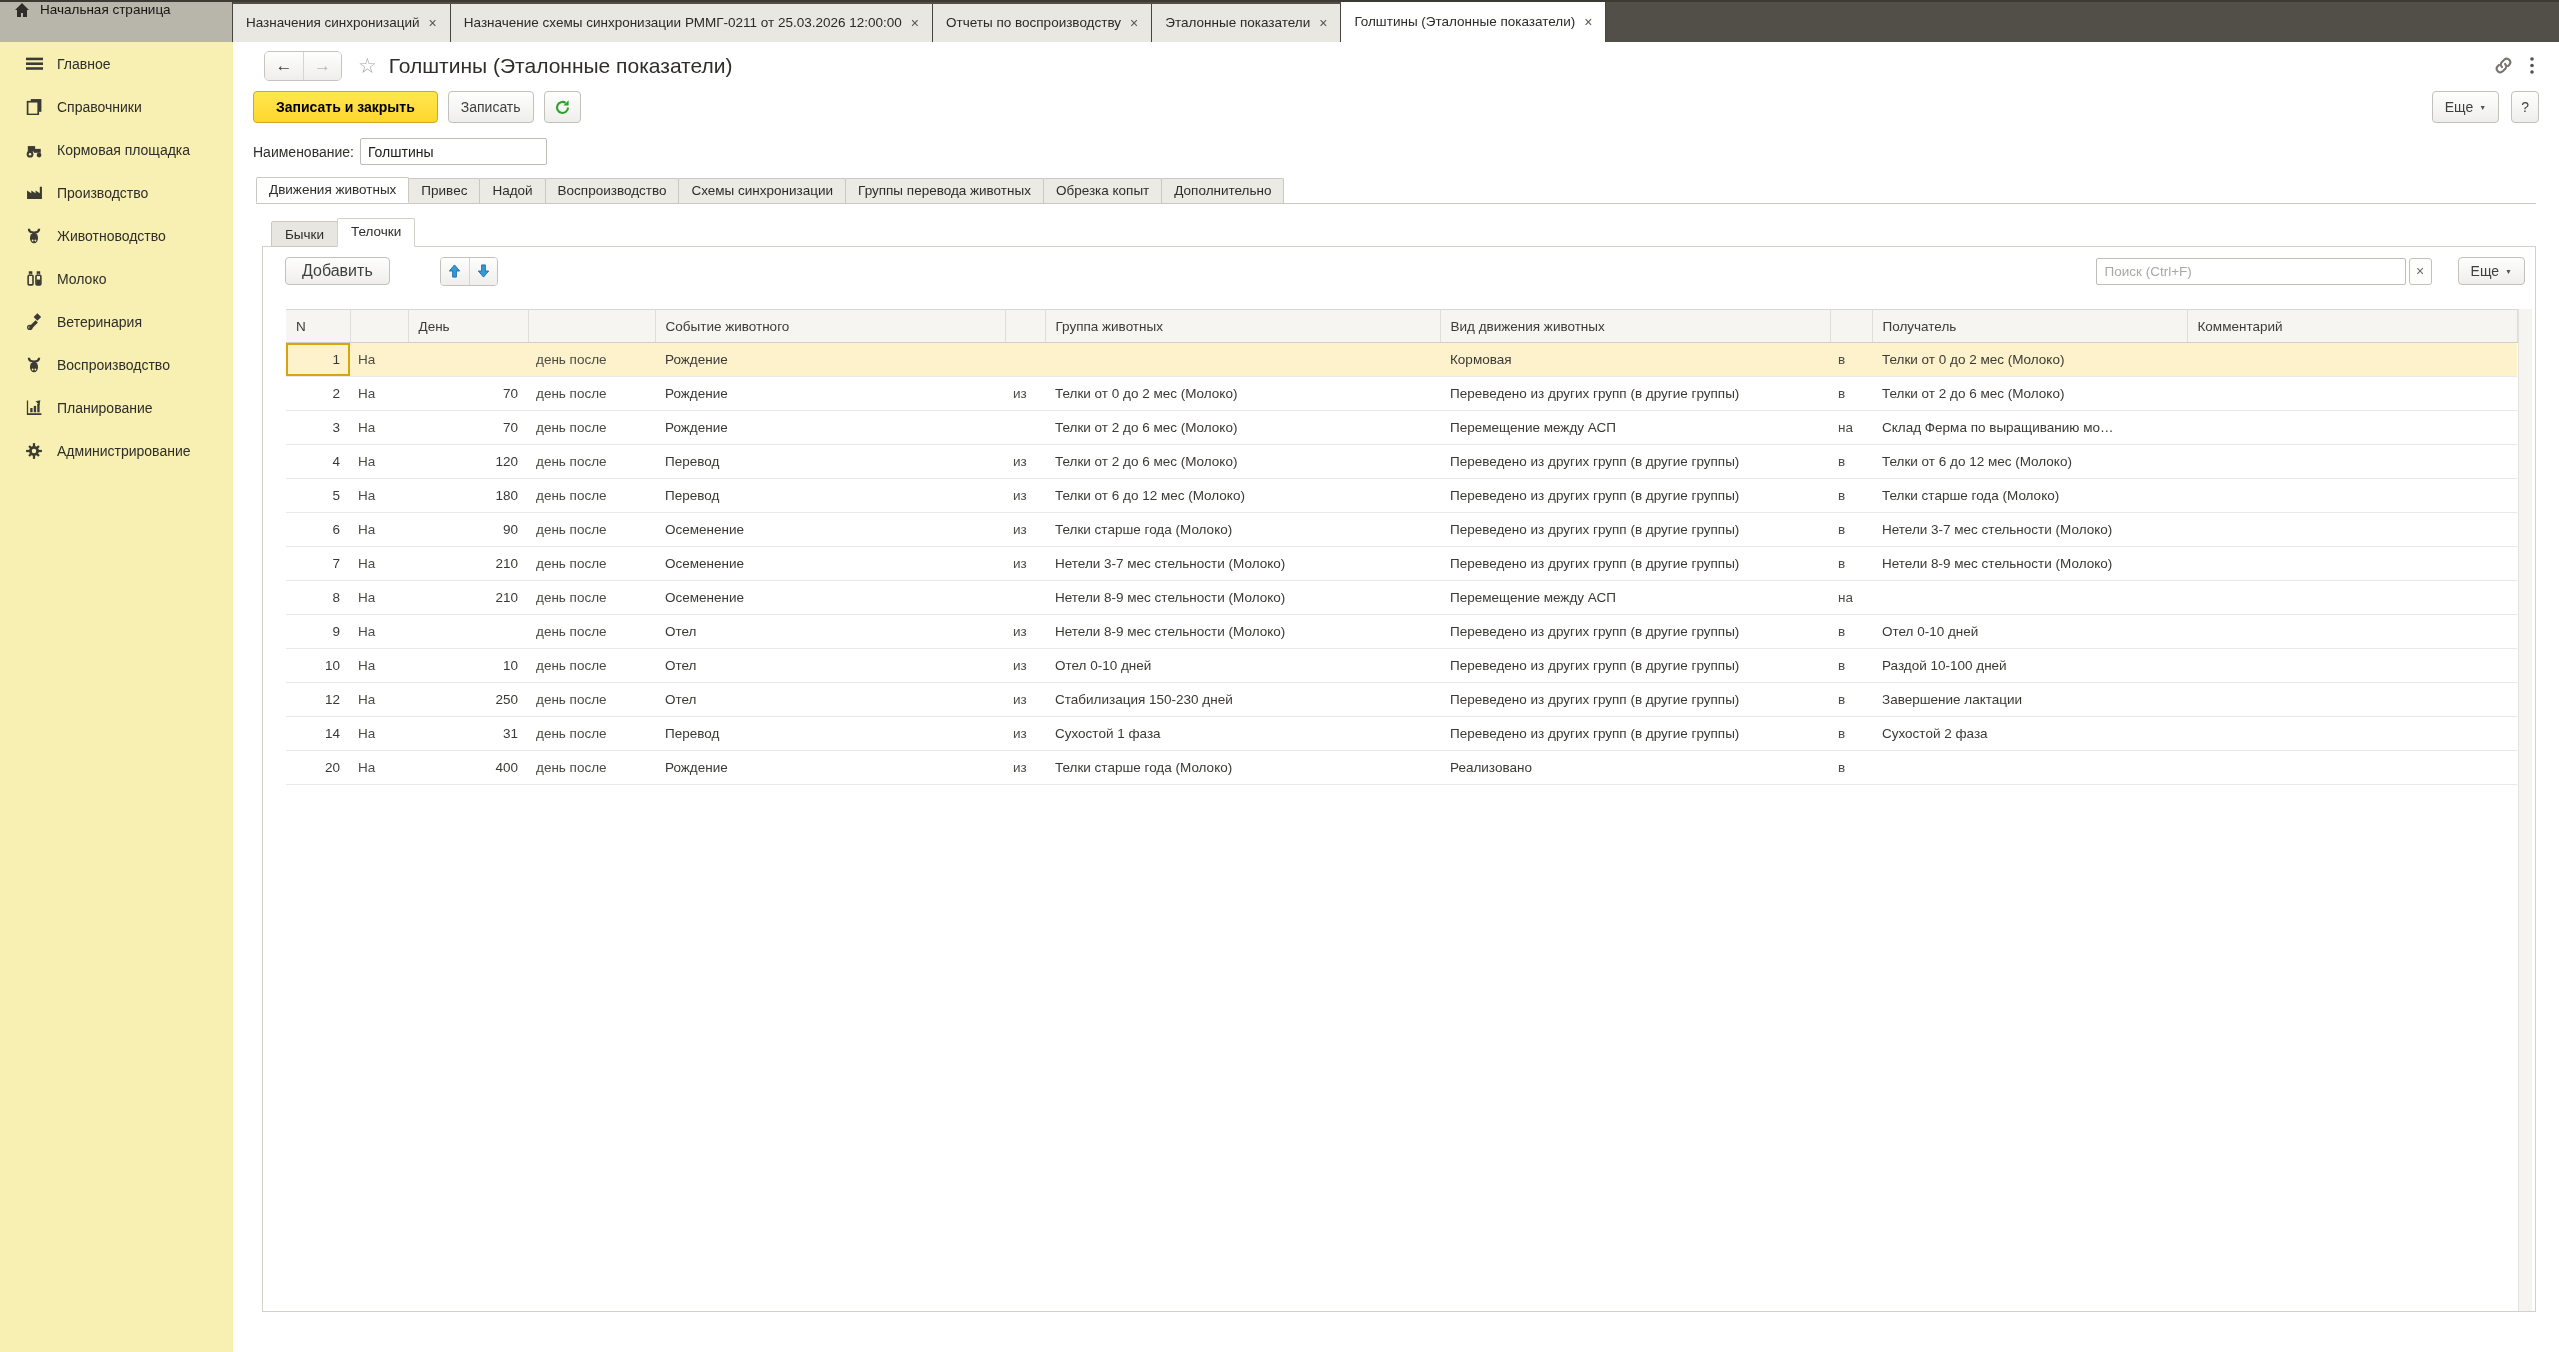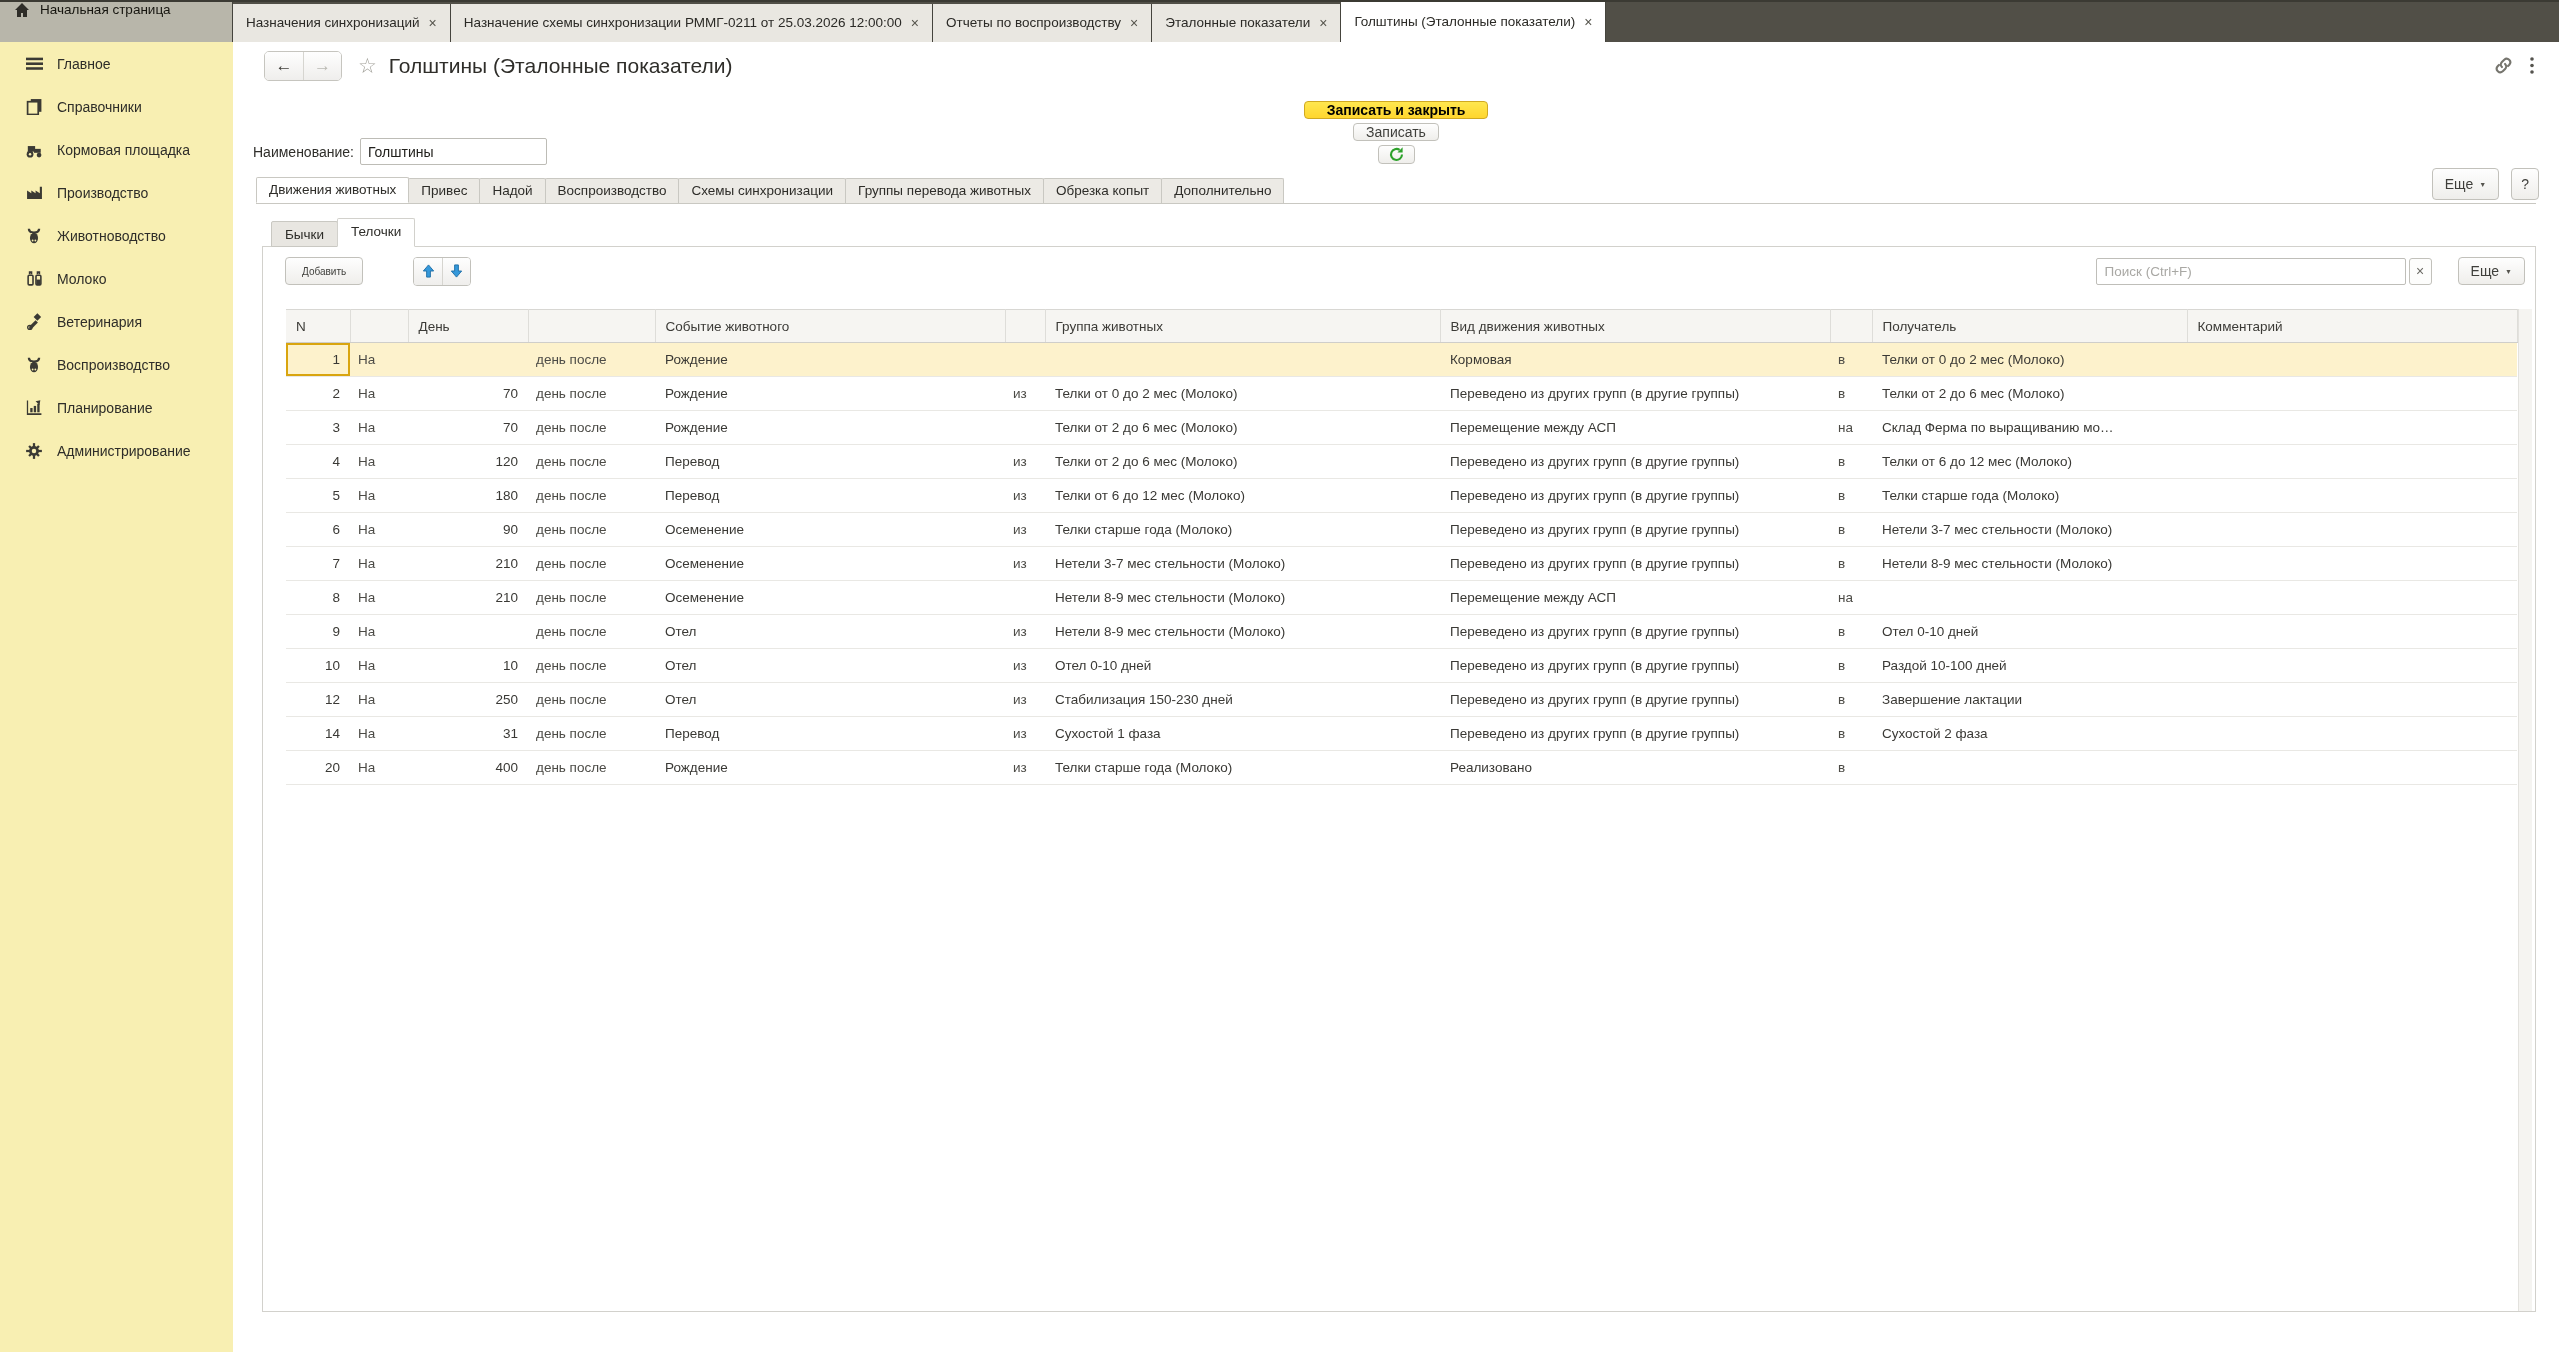--- a/index.html
+++ b/index.html
@@ -26,21 +26,21 @@
   .nav-row { position:absolute; left:31px; top:8px; height:32px; display:flex; align-items:center; }
   .nav-group { display:flex; border:1px solid #c6c5bf; border-radius:5px; overflow:hidden; background:#fdfdfc; }
   .nav-btn { width:38px; height:28px; display:flex; align-items:center; justify-content:center; font-size:17px; color:#3f3e3a; background:linear-gradient(#fefefe,#efeeec); }
   .nav-btn + .nav-btn { border-left:1px solid #d6d5d0; }
   .nav-btn.disabled { color:#b9b8b2; }
   .star { font-size:21px; color:#a3a29b; margin:0 12px 0 16px; }
   .page-title { font-size:21px; color:#2f2e2a; }
 
   .top-icons { position:absolute; right:24px; top:14px; display:flex; gap:16px; align-items:center; }
 
-  .cmd-row { position:absolute; left:20px; top:59px; right:20px; height:34px; display:flex; align-items:center; gap:4px;flex-direction:column; }
+  .cmd-row { position:absolute; left:20px; top:48px; right:20px; height:34px; display:flex; align-items:center; gap:10px; }
   .btn { height:32px; padding:0 12px; background:linear-gradient(#fefefe,#efeeeb); border:1px solid #c2c1bb; border-radius:4px; font-size:14px; color:#3f3f3b; display:inline-flex; align-items:center; gap:6px; cursor:default; }
   .btn-primary { background:linear-gradient(#ffe74f,#ffd62e); border:1px solid #d0a922; font-weight:bold; color:#000; padding:0 22px; }
   .btn-sq { padding:0 9px; }
   .cmd-right { margin-left:auto; display:flex; gap:12px; }
   .caret { font-size:7px; color:#55544e; }
 
   .name-row { position:absolute; left:20px; top:96px; display:flex; align-items:center; font-size:14px; color:#2f2e2a; }
   .name-input { margin-left:6px; width:187px; height:27px; border:1px solid #bdbcb6; border-radius:2px; padding:0 7px; font-size:14px; color:#22211d; font-family:inherit; }
 
   
@@ -49,21 +49,21 @@
   .mtab.active { background:#fff; height:26px; z-index:2; border-bottom:1px solid #fff; }
 
   
   .subtabs { position:absolute; left:38px; top:177px; height:28px; display:flex; align-items:flex-end; z-index:3; }
   .stab { height:26px; line-height:25px; padding:0 13px; background:#e8e6e1; border:1px solid #c9c8c2; border-radius:2px 2px 0 0; margin-right:-1px; color:#2e2d29; position:relative; }
   .stab.active { background:#fff; height:29px; border:1px solid #d2d1cc; border-bottom:1px solid #fff; z-index:4; }
 
   
   .pane { position:absolute; left:29px; right:23px; top:204px; height:1066px; border:1px solid #d2d1cc; background:#fff; }
   .pane-toolbar { position:absolute; left:22px; right:10px; top:9px; height:30px; display:flex; align-items:center; }
-  .btn-small { height:28px; padding:0 16px; background:linear-gradient(#fefefe,#efeeeb); border:1px solid #c2c1bb; border-radius:4px; font-size:10px; color:#3f3f3b; }
+  .btn-small { height:28px; padding:0 16px; background:linear-gradient(#fefefe,#efeeeb); border:1px solid #c2c1bb; border-radius:4px; font-size:16px; color:#3f3f3b; }
   .move-group { display:flex; margin-left:50px; border:1px solid #c2c1bb; border-radius:4px; overflow:hidden; }
   .move-btn { width:28px; height:27px; display:flex; align-items:center; justify-content:center; background:linear-gradient(#fefefe,#efeeec); }
   .move-btn + .move-btn { border-left:1px solid #d6d5d0; }
   .search-wrap { margin-left:auto; display:flex; align-items:center; }
   .search-input { width:310px; height:27px; border:1px solid #bfbeb9; border-radius:2px; padding:0 8px; font-size:13.5px; font-family:inherit; color:#33322e; }
   .search-input::placeholder { color:#a9a8a4; }
   .clear-btn { width:23px; height:27px; border:1px solid #c2c1bb; border-radius:3px; background:#fdfdfc; color:#6b6a64; font-size:14px; margin-left:3px; display:flex; align-items:center; justify-content:center; }
   .toolbar-more { margin-left:26px; }
 
   .table-wrap { position:absolute; left:23px; right:3px; top:62px; bottom:0; display:flex; align-items:stretch; }

